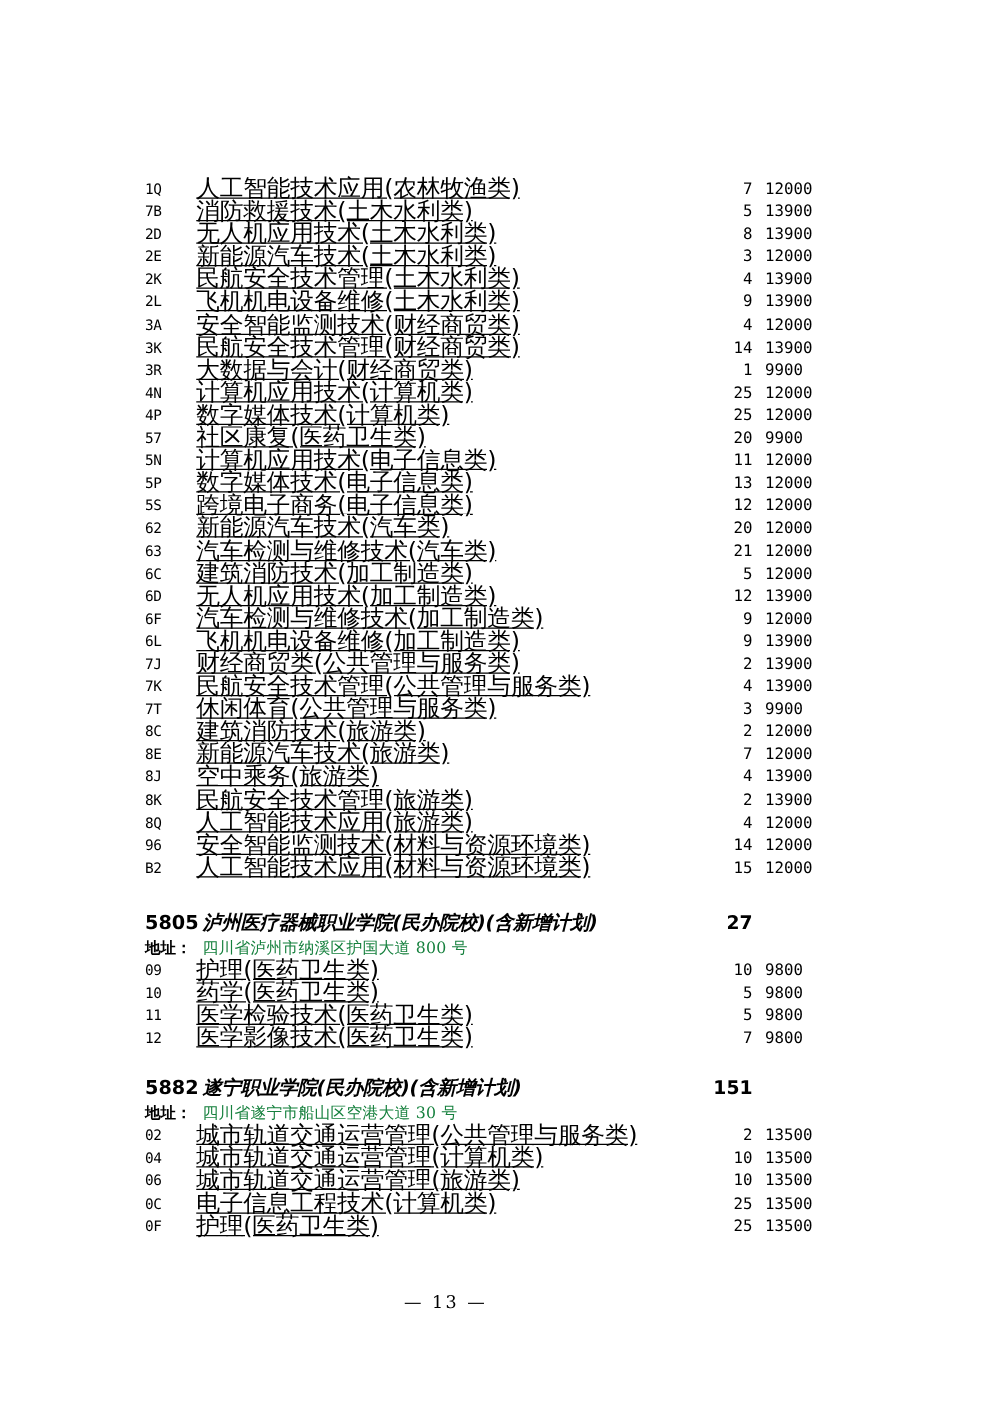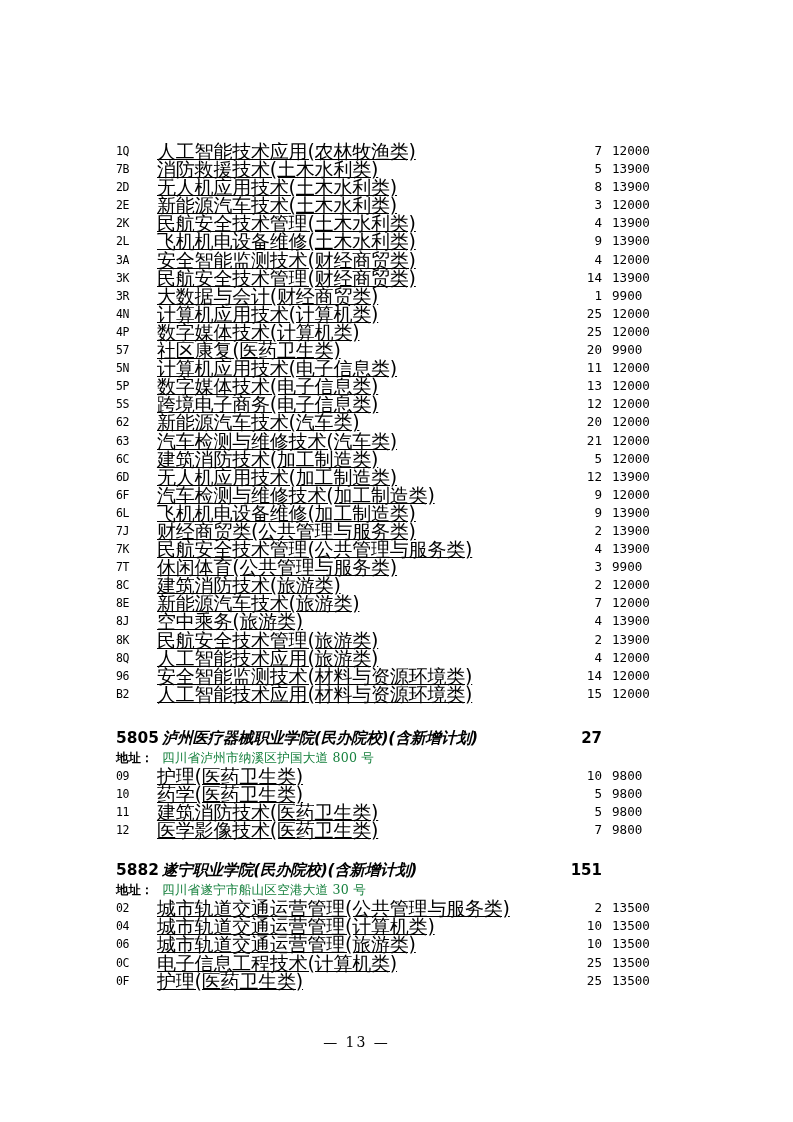--- a/index.html
+++ b/index.html
@@ -377,21 +377,21 @@
           <span class="price">9800</span>
         </div>
         <div class="row">
           <span class="code">10</span>
           <span class="major">药学(医药卫生类)</span>
           <span class="qty">5</span>
           <span class="price">9800</span>
         </div>
         <div class="row">
           <span class="code">11</span>
-          <span class="major">建筑消防技术(医药卫生类)</span>
+          <span class="major">医学检验技术(医药卫生类)</span>
           <span class="qty">5</span>
           <span class="price">9800</span>
         </div>
         <div class="row">
           <span class="code">12</span>
           <span class="major">医学影像技术(医药卫生类)</span>
           <span class="qty">7</span>
           <span class="price">9800</span>
         </div>
         <div class="school-gap"></div>

